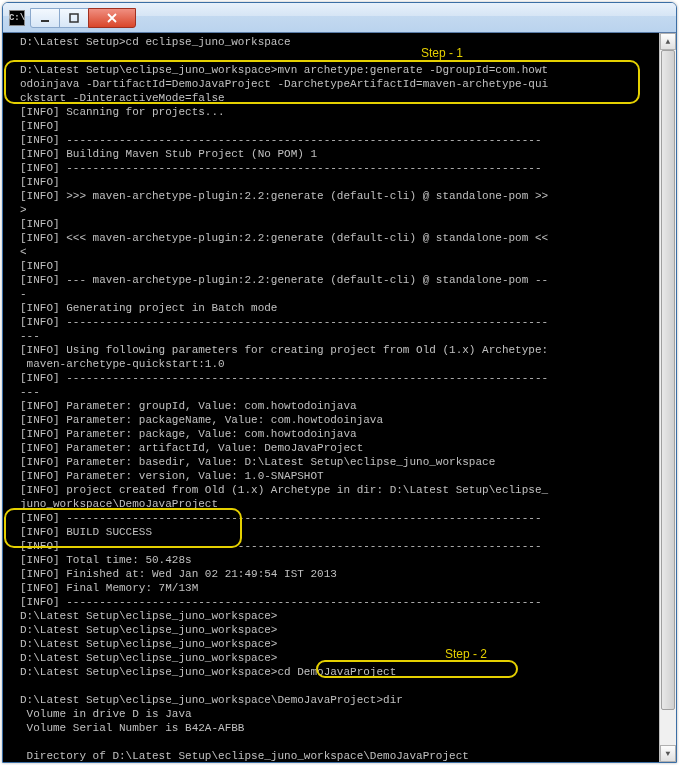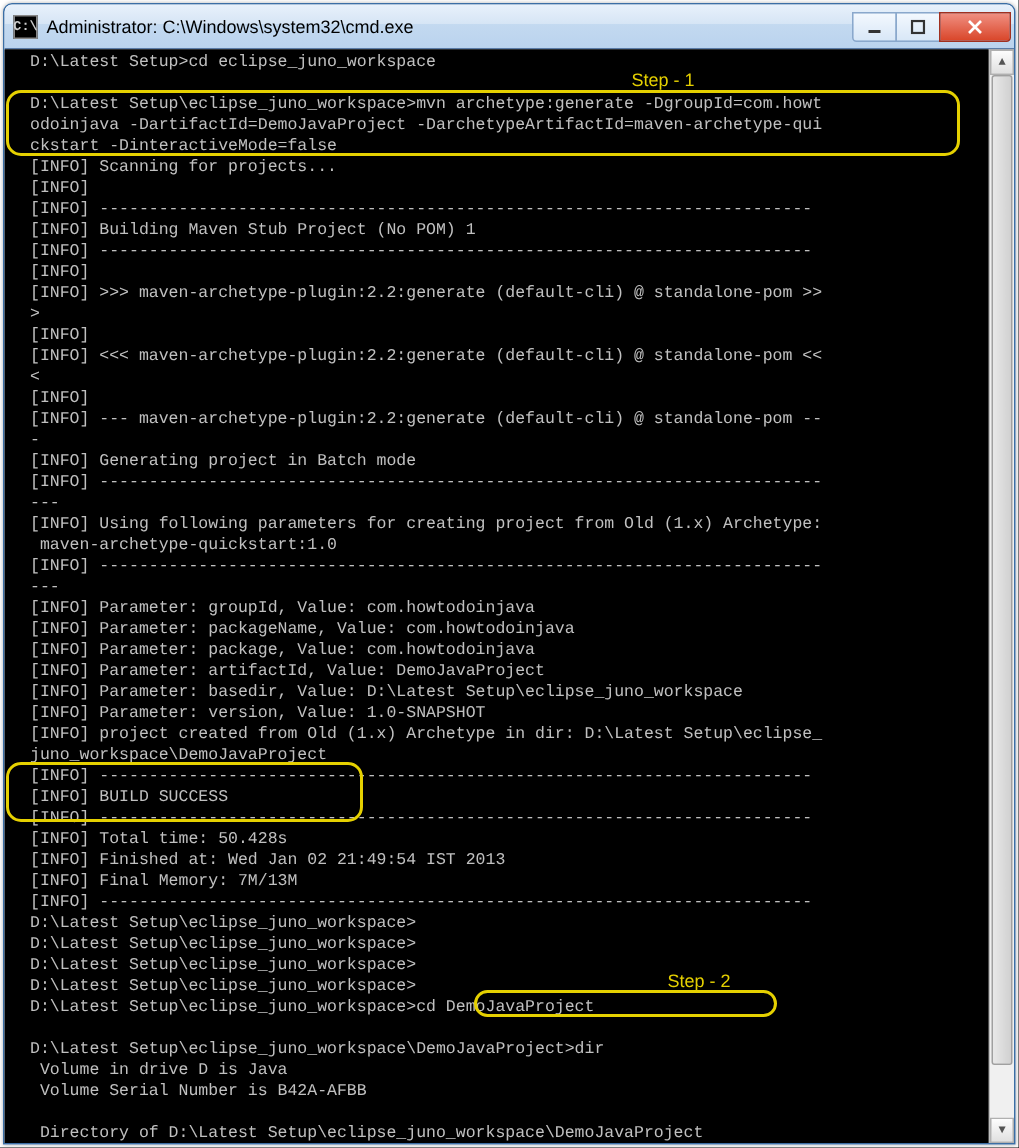--- a/index.html
+++ b/index.html
@@ -22,21 +22,20 @@
 .sb-arrow { font-size: 8px; color: #555; }
 .annot { position: absolute; border: 2px solid #e5d000; border-radius: 10px; pointer-events: none; }
 .annot-label { position: absolute; color: #e5d000; font-size: 12px; font-family: 'Segoe UI', Tahoma, sans-serif; pointer-events: none; }
 </style>
 </head>
 <body>
 
 <div class="window">
   <div class="titlebar">
     <div class="titlebar-icon">C:\</div>
-    <div class="titlebar-text">Administrator: C:\Windows\system32\cmd.exe</div>
     <div class="titlebar-buttons">
       <div class="tbtn min">
         <svg viewBox="0 0 10 10">
             <rect x="1" y="7" width="8" height="2" fill="#333"></rect>
           </svg>
       </div>
       <div class="tbtn max">
         <svg viewBox="0 0 10 10">
             <rect x="1" y="1" width="8" height="8" fill="none" stroke="#333" stroke-width="1.5"></rect>
           </svg>

